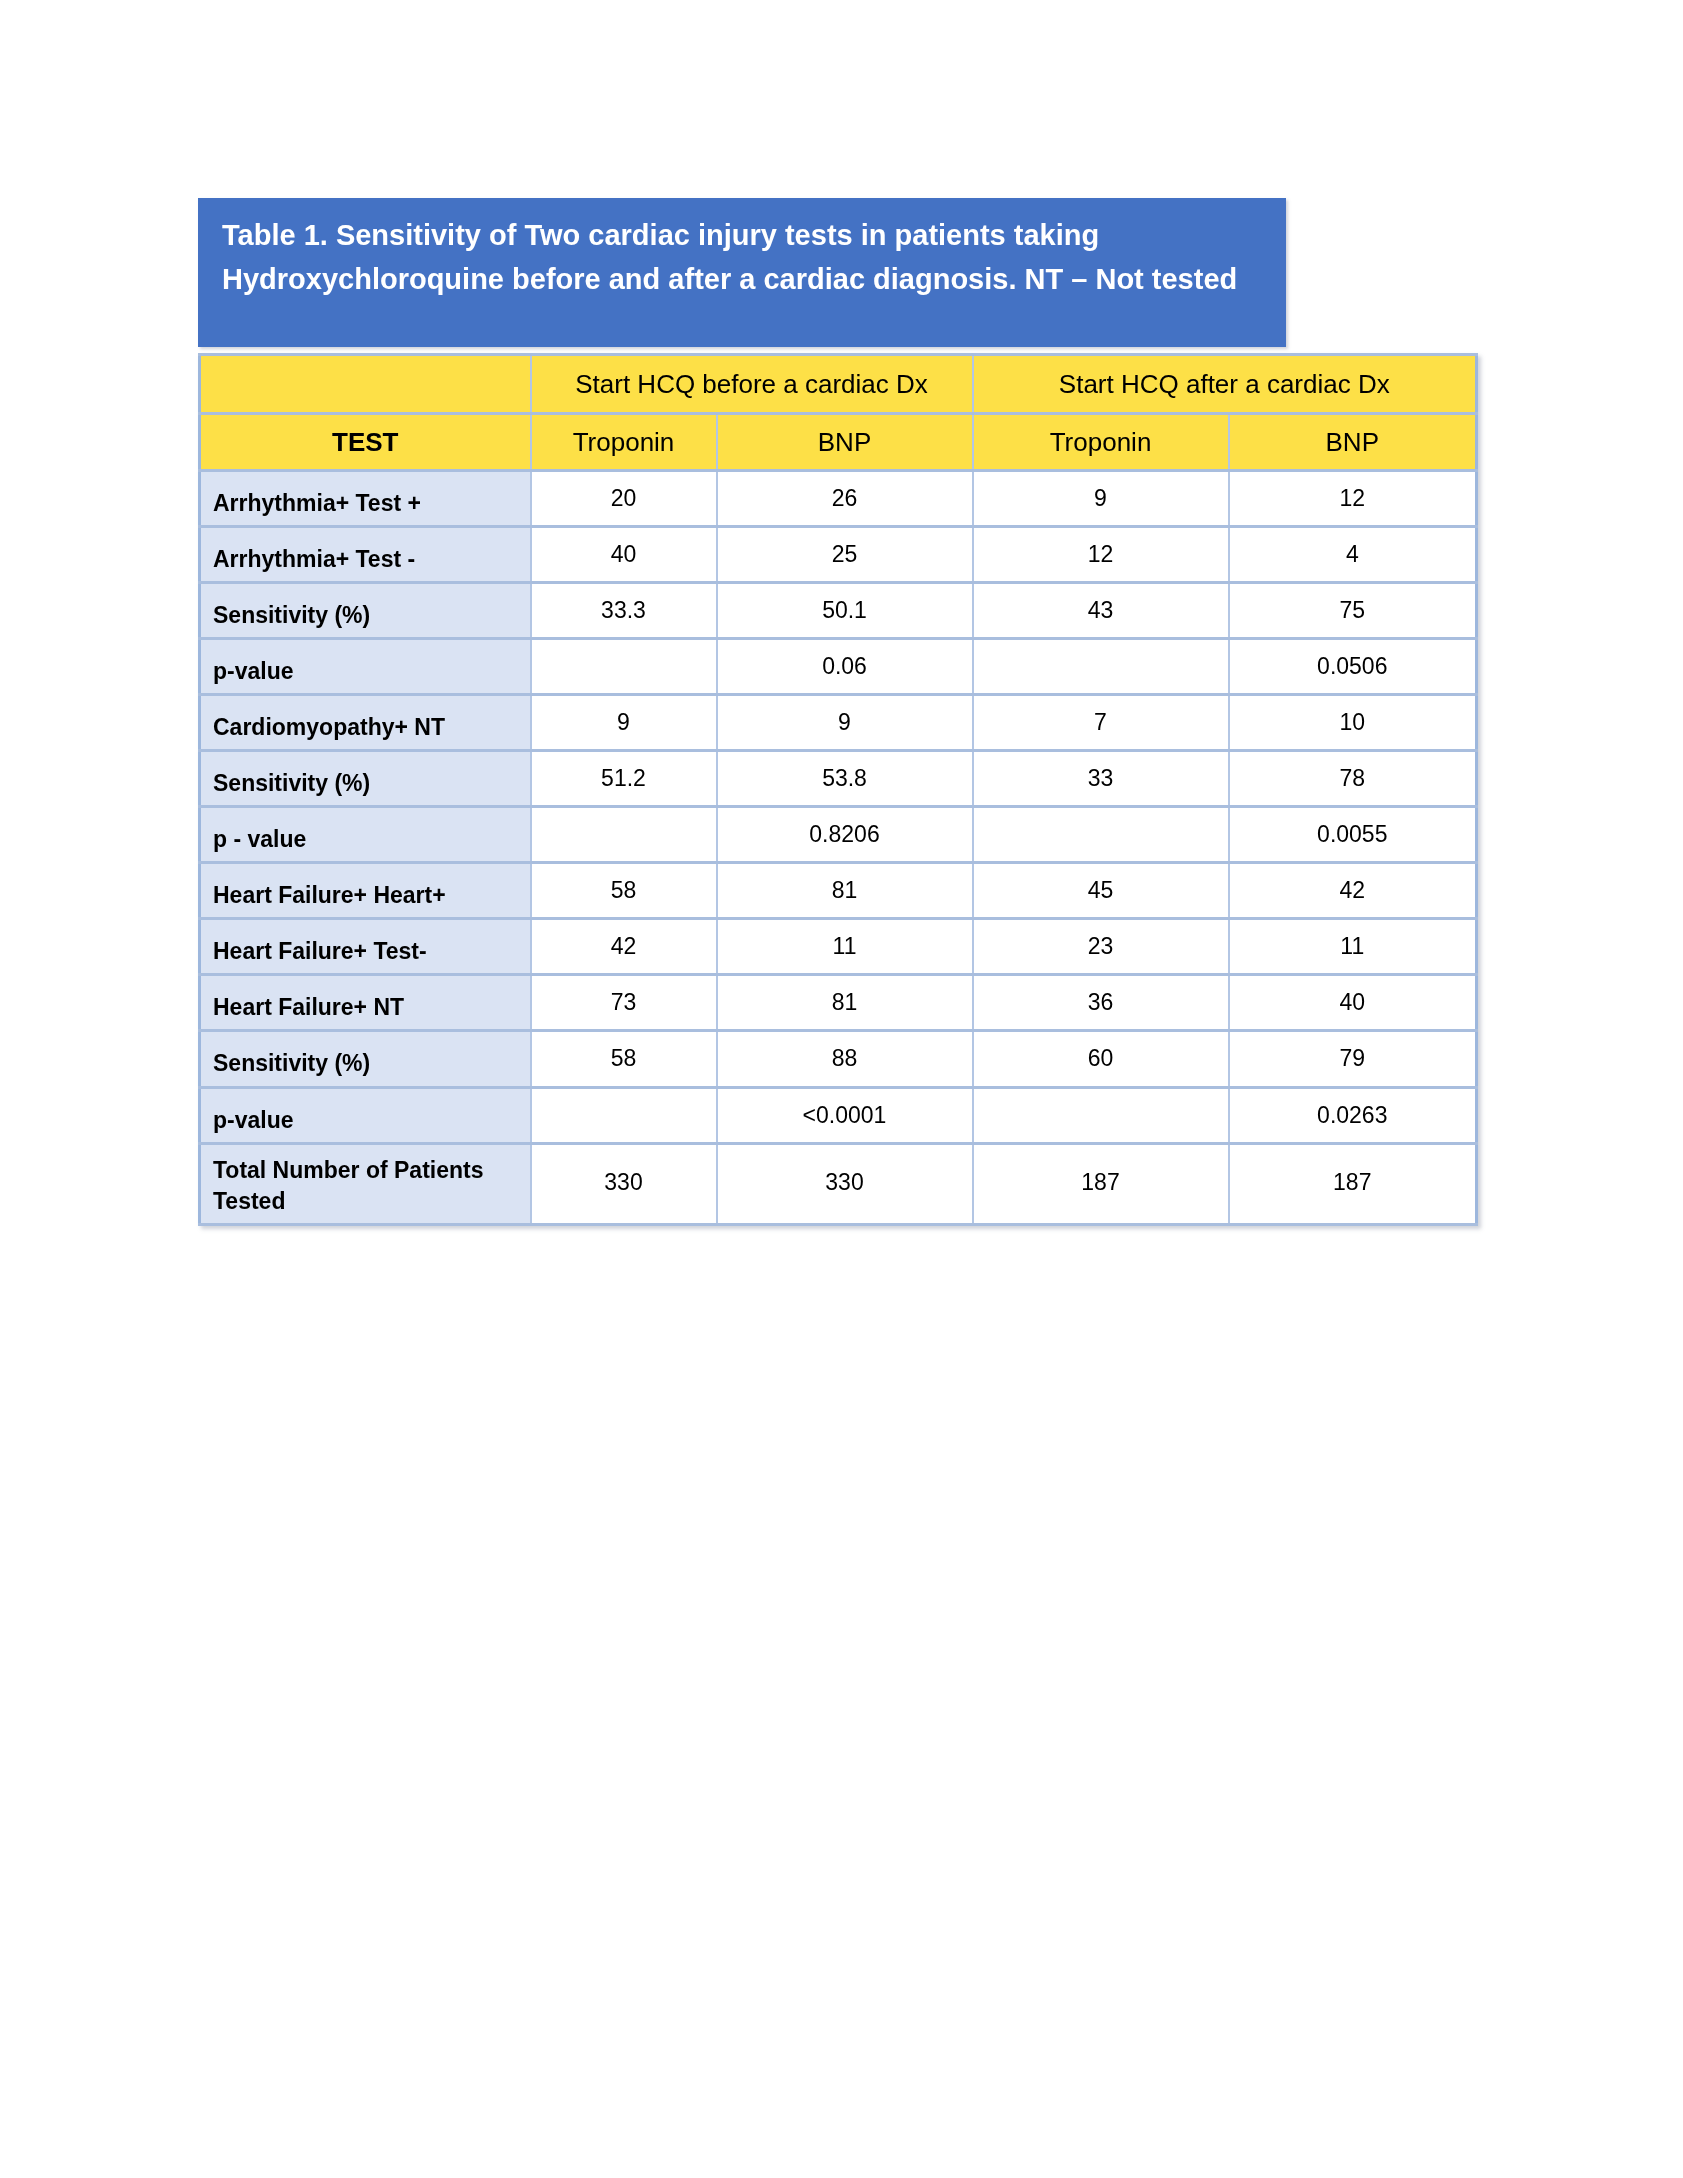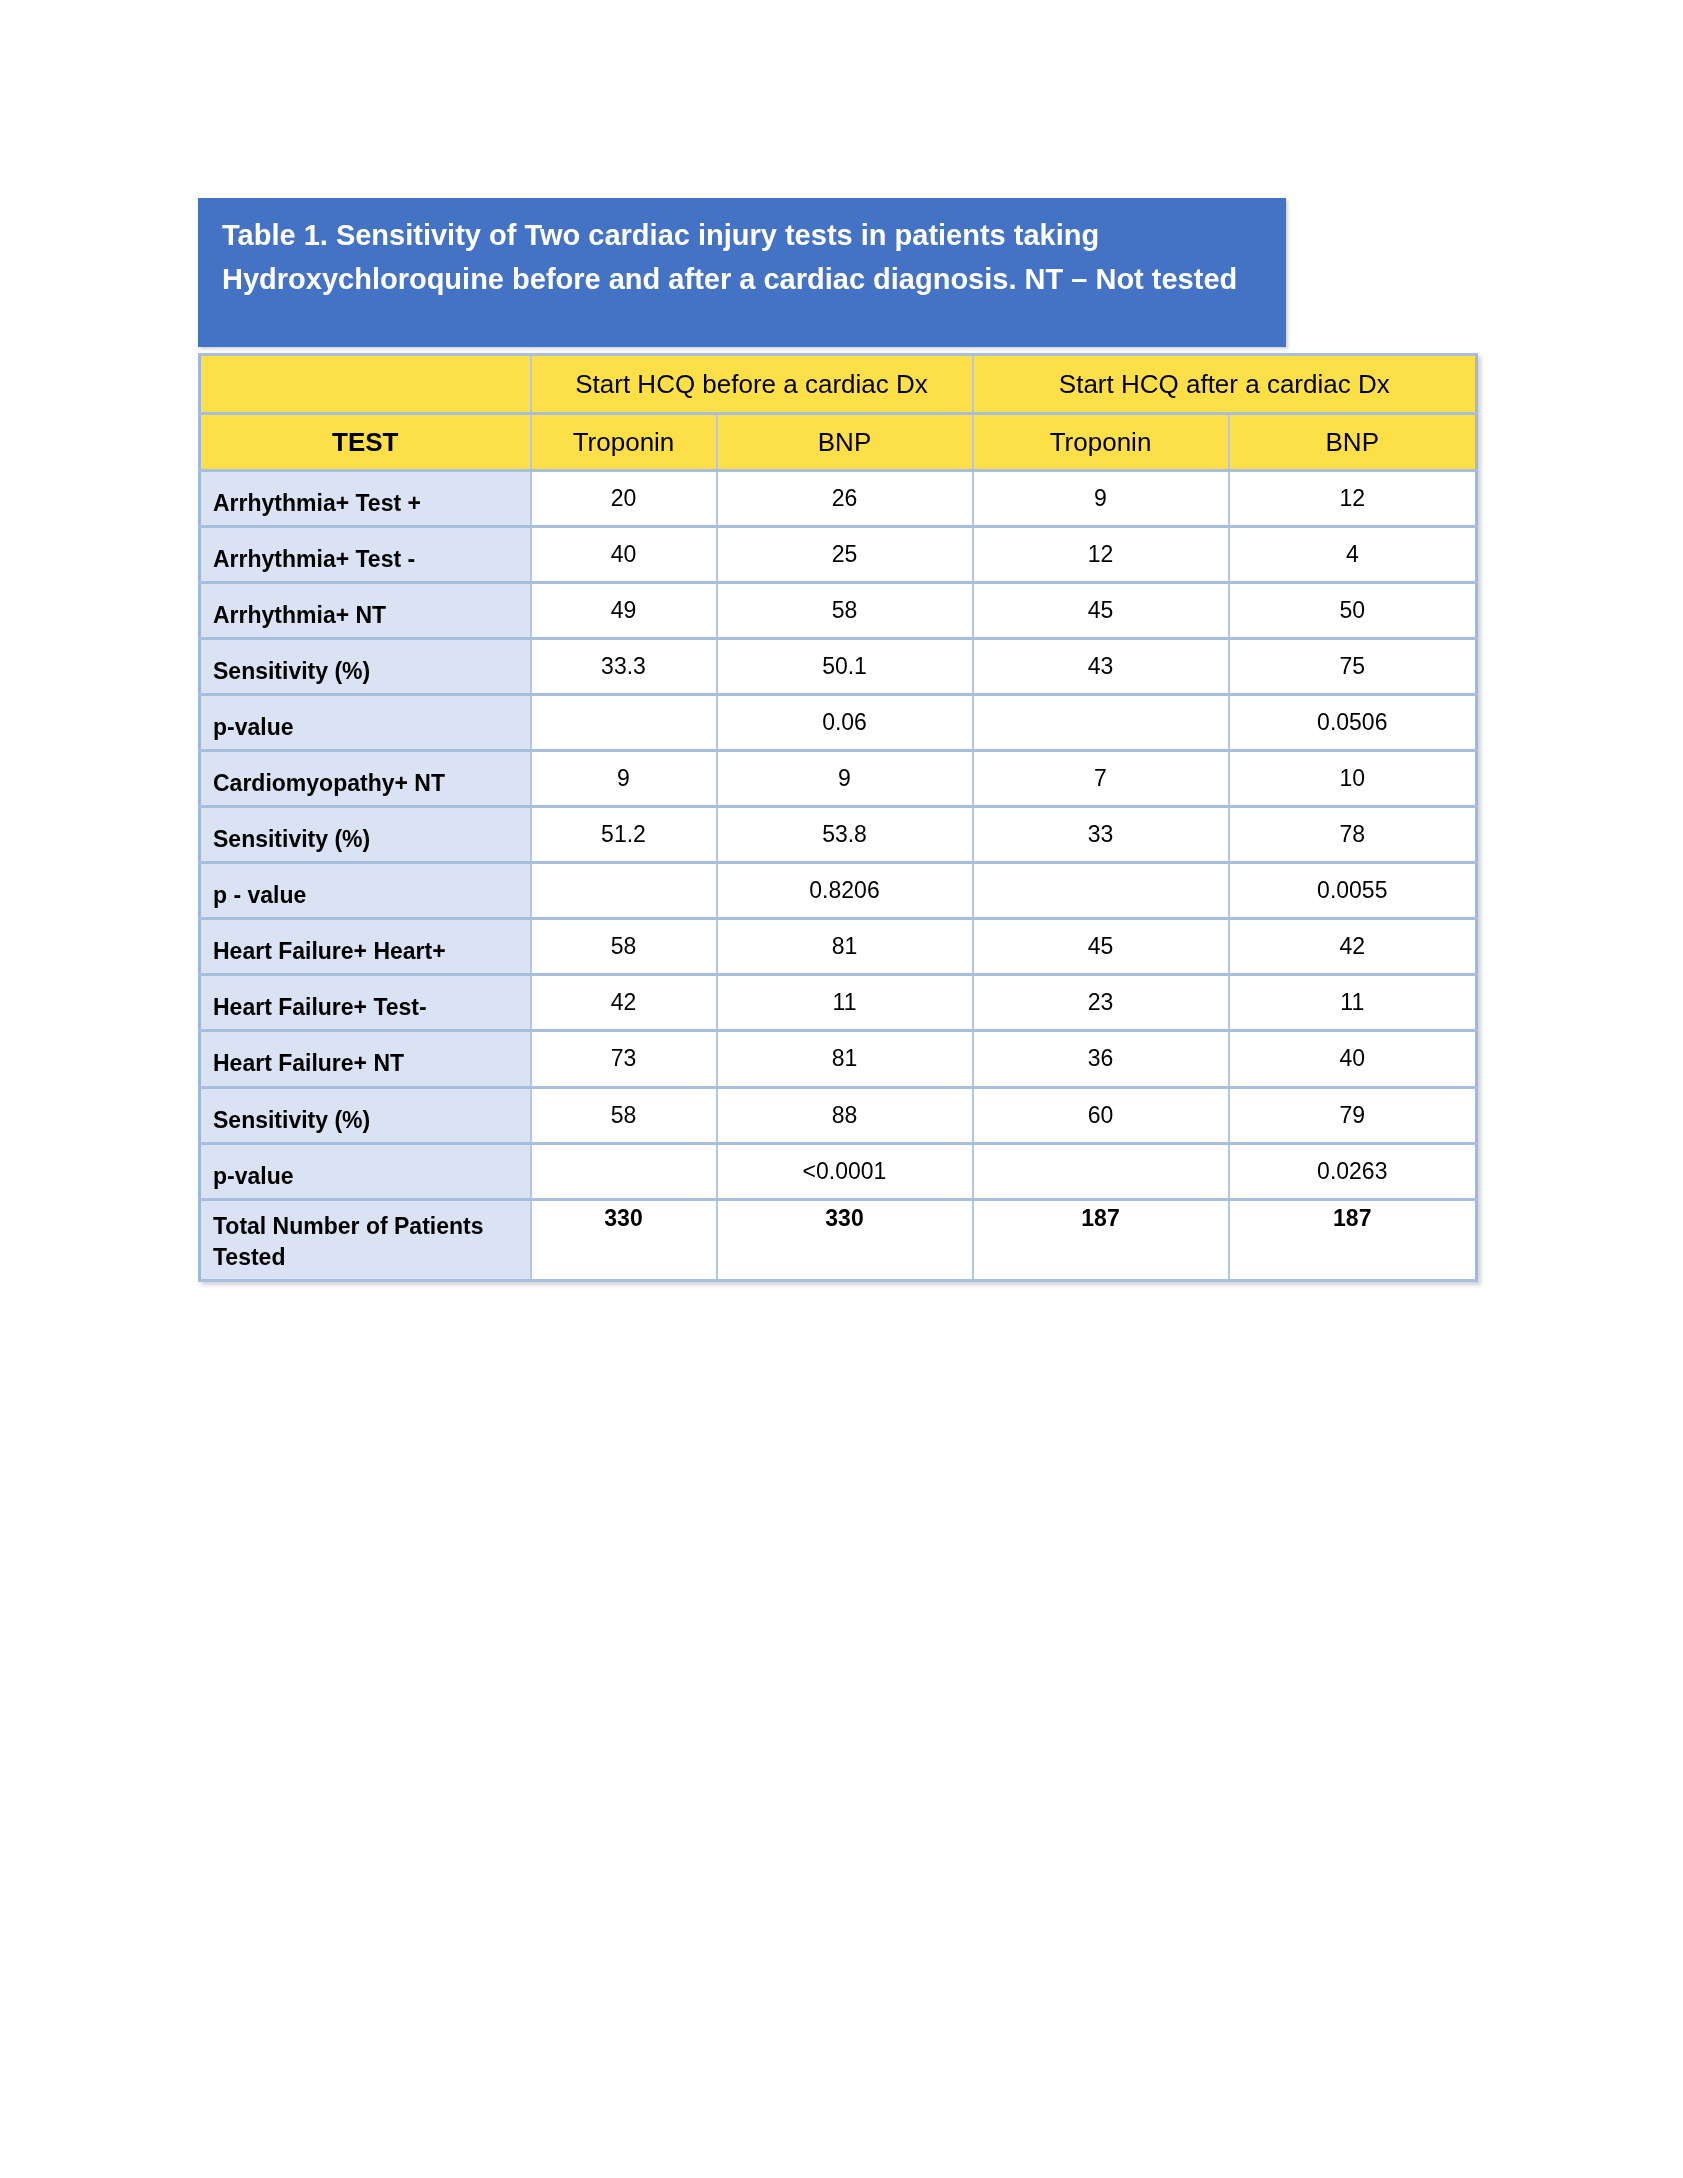--- a/index.html
+++ b/index.html
@@ -57,21 +57,21 @@
     line-height: 1.35;
   }
   td.val {
     background: #ffffff;
     font-size: 23px;
     text-align: center;
     vertical-align: middle;
   }
   tbody tr.data-row td { height: 50px; }
   tbody tr.total-row td { height: 81px; }
-  tbody tr.total-row td.val { vertical-align: top; padding-top: 4px; font-weight: bold; }
+  tbody tr.total-row td.val { vertical-align: top; padding-top: 24px; }
   tbody tr.total-row td.lbl { vertical-align: top; padding-top: 10px; margin-top: 17px; }
 </style>
 </head>
 <body>
 
 <div class="table-wrap">
 
   <div class="title-bar">Table 1. Sensitivity of Two cardiac injury tests in patients taking Hydroxychloroquine before and after a cardiac diagnosis. NT – Not tested</div>
 
   <table class="data-table">
@@ -103,27 +103,20 @@
         <td class="val">26</td>
         <td class="val">9</td>
         <td class="val">12</td>
       </tr>
       <tr class="data-row">
         <td class="lbl">Arrhythmia+ Test -</td>
         <td class="val">40</td>
         <td class="val">25</td>
         <td class="val">12</td>
         <td class="val">4</td>
-      </tr>
-      <tr class="data-row">
-        <td class="lbl">Arrhythmia+ NT</td>
-        <td class="val">49</td>
-        <td class="val">58</td>
-        <td class="val">45</td>
-        <td class="val">50</td>
       </tr>
       <tr class="data-row">
         <td class="lbl">Sensitivity (%)</td>
         <td class="val">33.3</td>
         <td class="val">50.1</td>
         <td class="val">43</td>
         <td class="val">75</td>
       </tr>
       <tr class="data-row">
         <td class="lbl">p-value</td>

